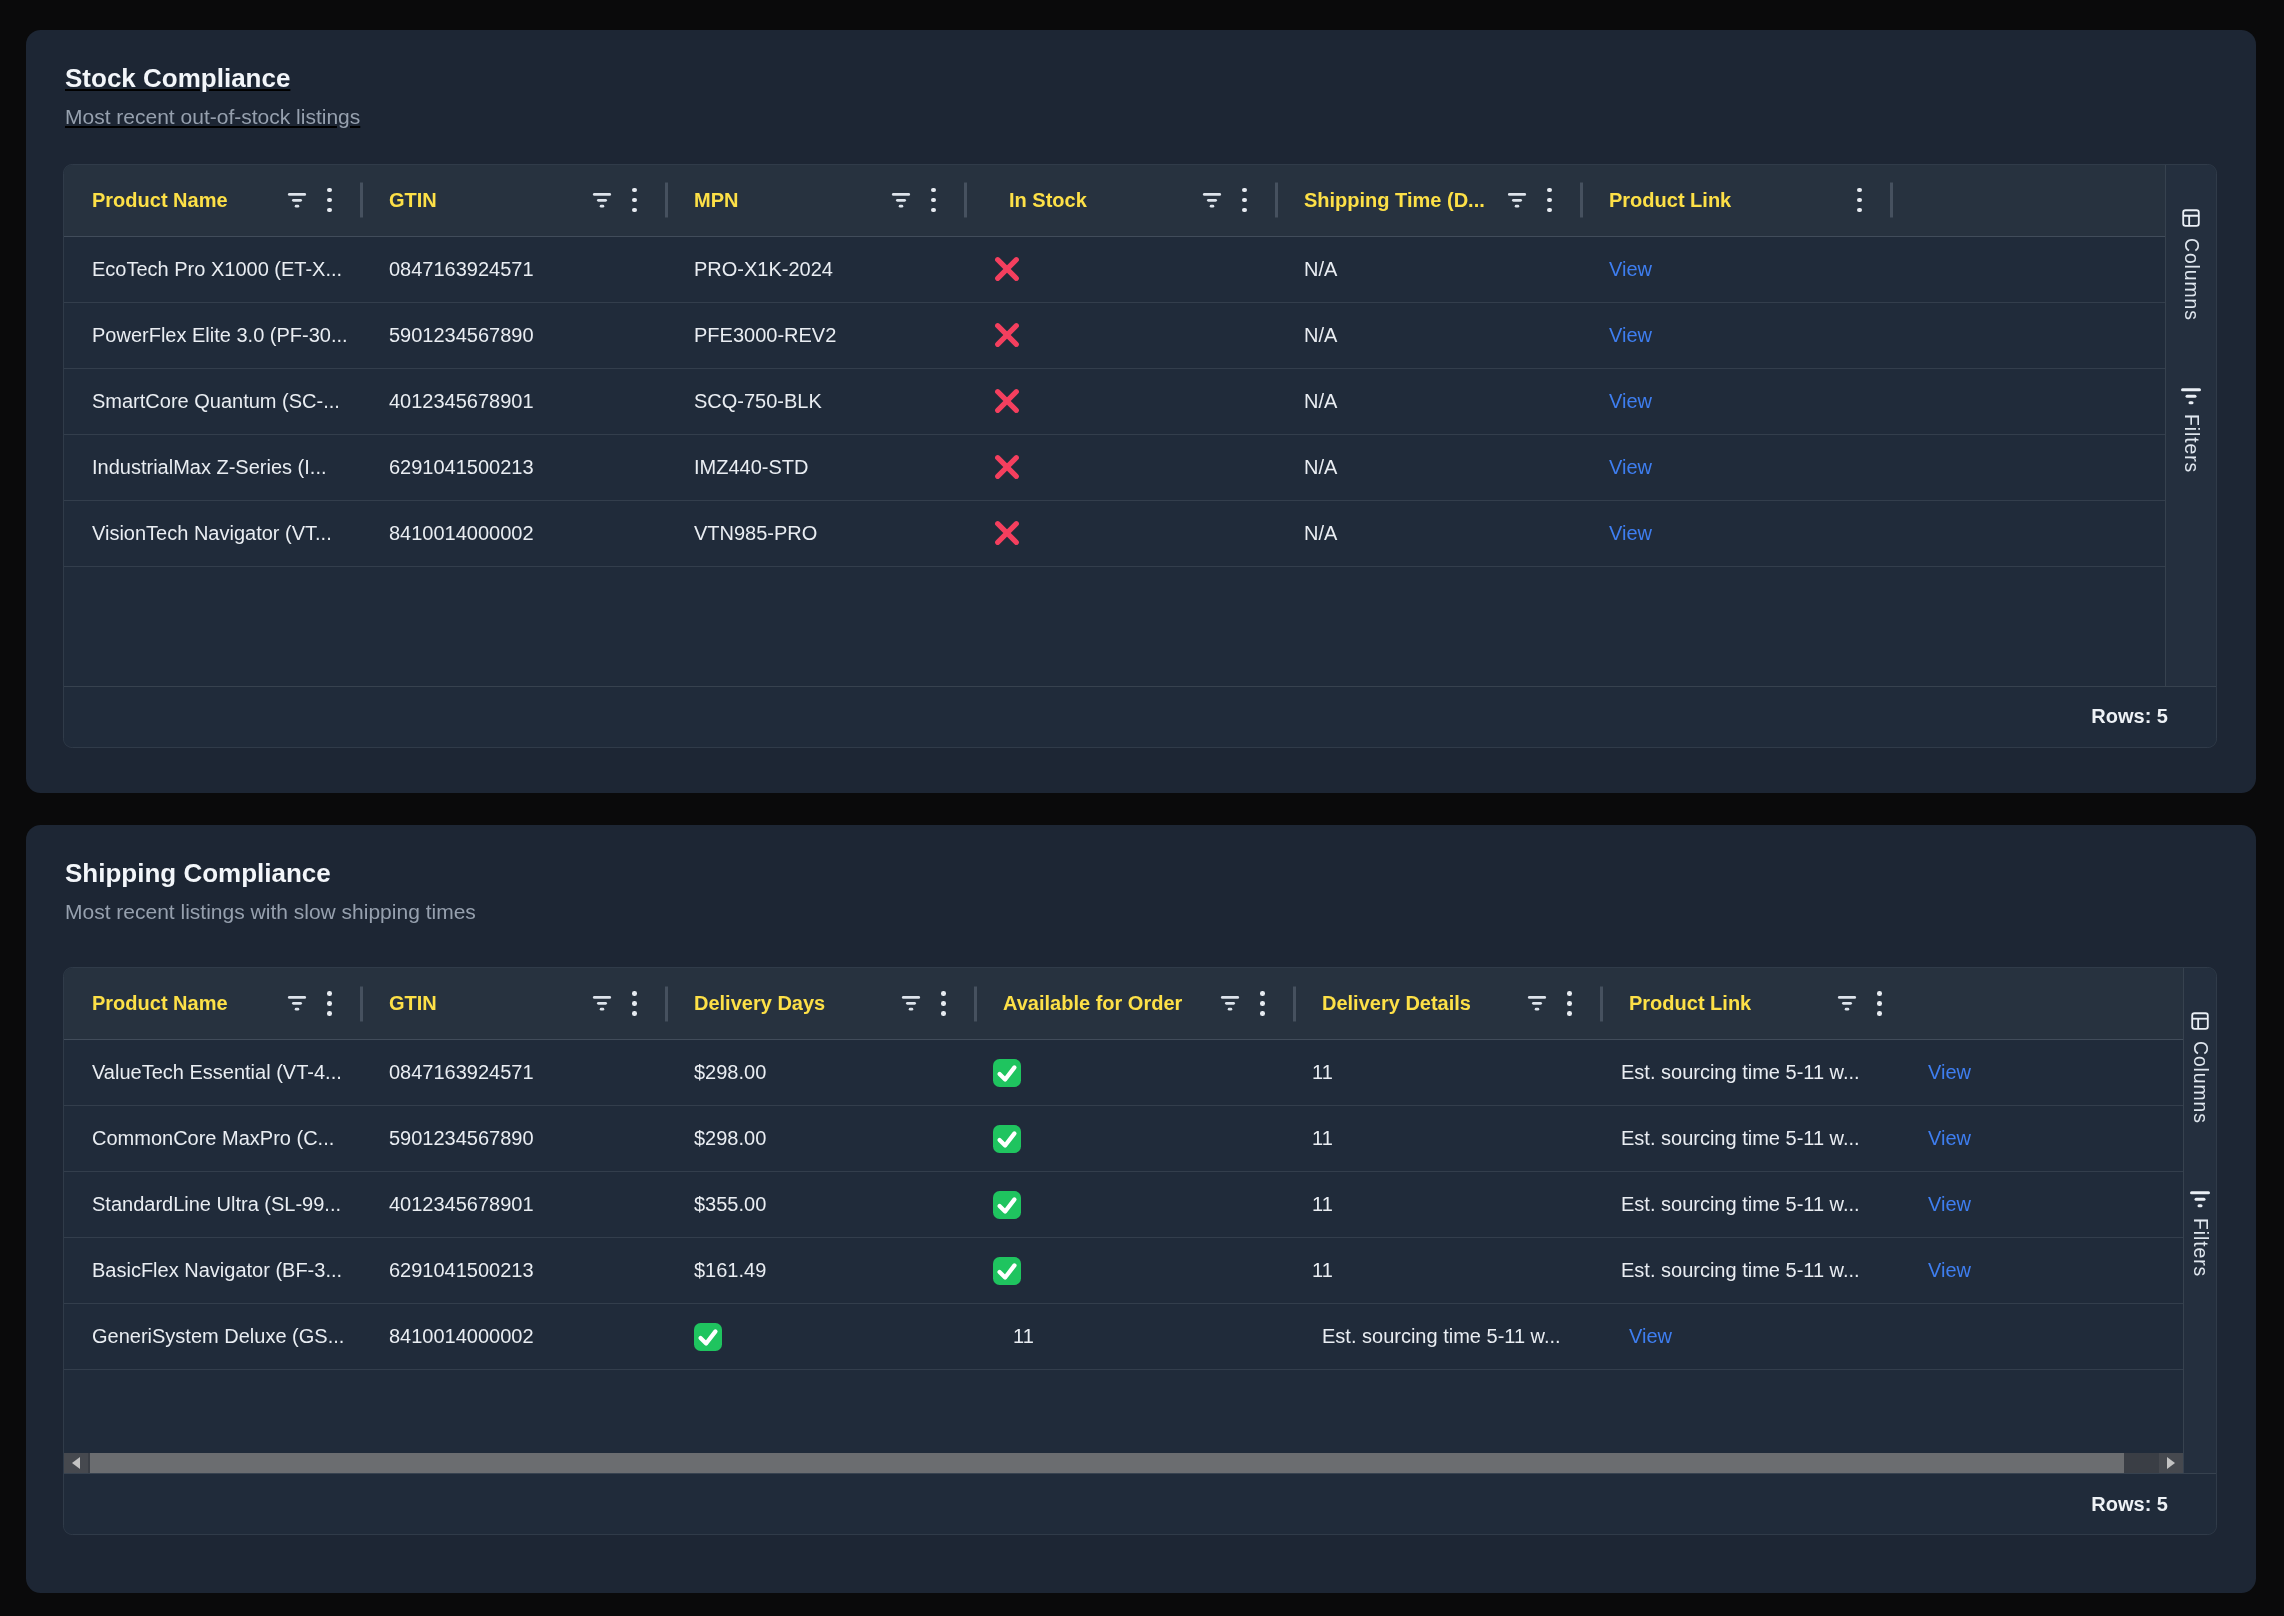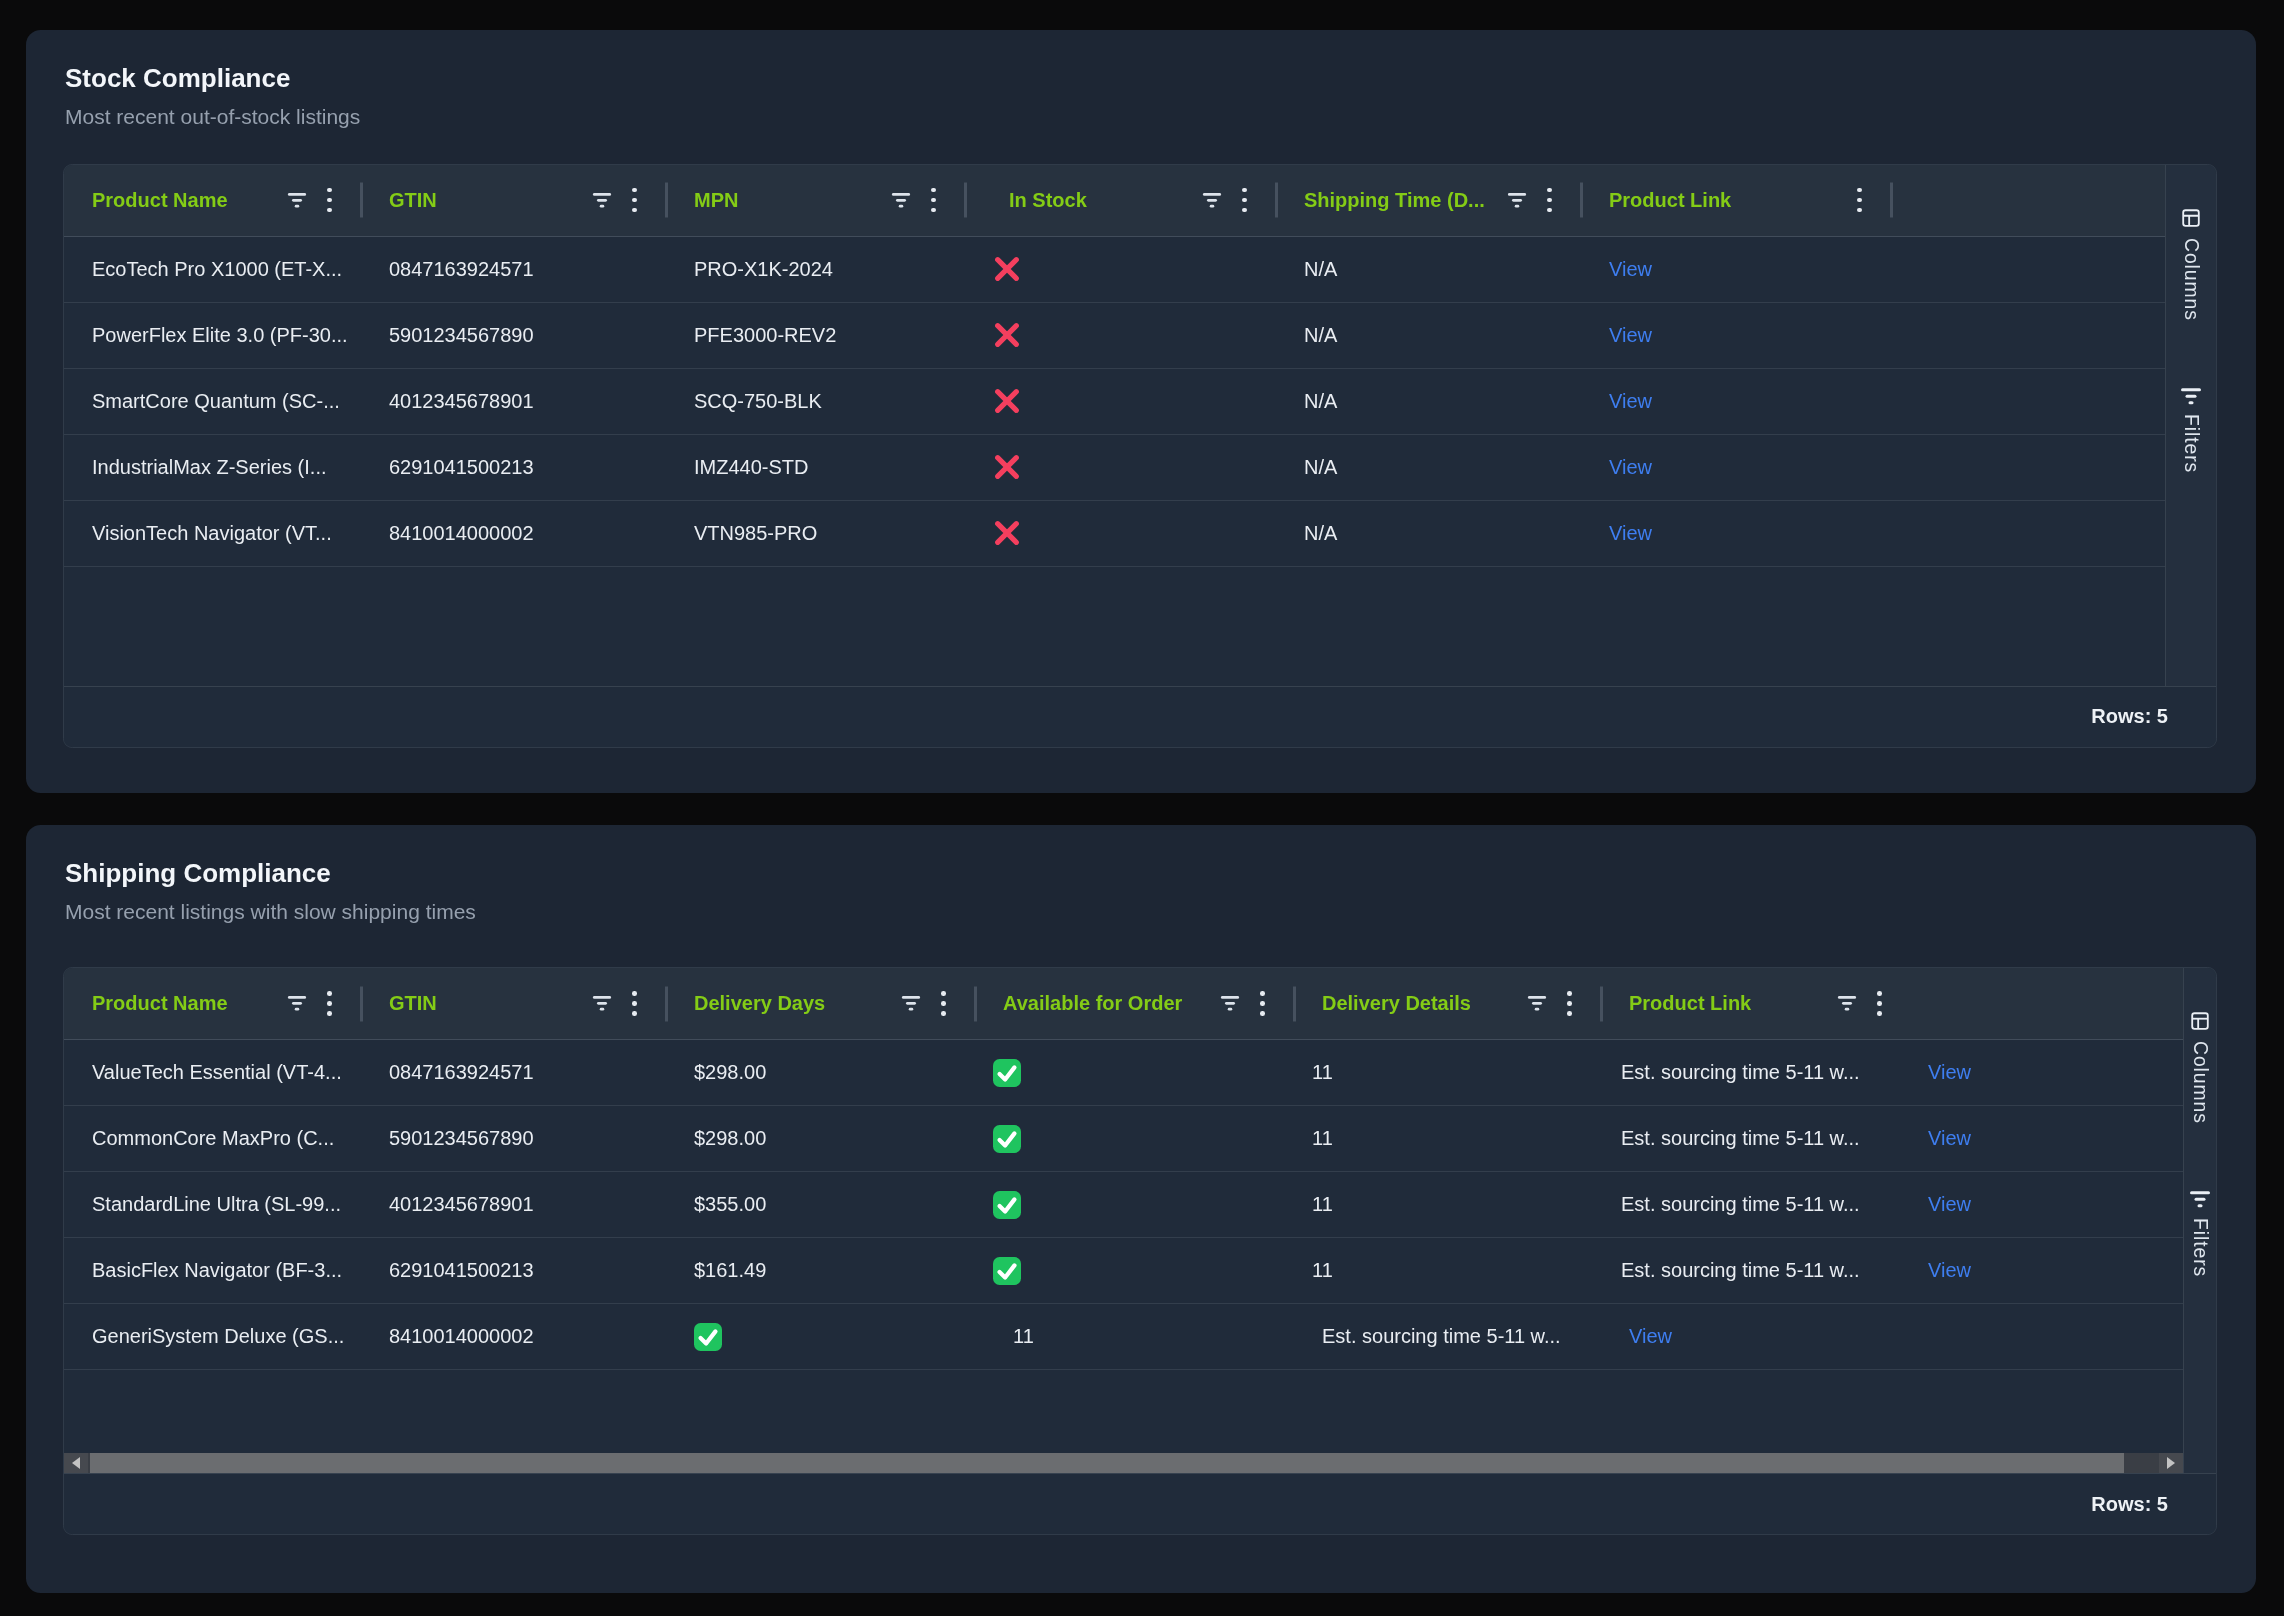--- a/index.html
+++ b/index.html
@@ -1,39 +1,39 @@
 <!DOCTYPE html>
 <html style="--link: #3e7ef0; --danger: #f43f5e; --success: #1fc45f;font-size:14.8px"><head>
 <meta charset="utf-8">
 <style>
   html,body{margin:0;padding:0;background:#0a0a0b;overflow:hidden;}
   .page{position:relative;width:2284px;height:1616px;background:#0a0a0b;
         font-family:"Liberation Sans",sans-serif;}
   .panel{position:absolute;left:26px;width:2230px;background:#1d2634;border-radius:14.8px;}
-  #panel-stock{top:29.5px;height:763px;}
+  #panel-stock{top:29.5px;height:763px;text-decoration:underline;}
   #panel-shipping{top:825px;height:768px;}
   .panel-title{margin:0;padding:33px 0 0 39px;font-size:26px;font-weight:700;color:#f3f6fa;}
   .panel-sub{margin:0;padding:11px 0 0 39px;font-size:21px;font-weight:400;color:#96a0ae;}
 
   .grid{position:absolute;left:37px;width:2154px;display:flex;flex-direction:column;
         background:#202b3a;border:0.9px solid #303b49;border-radius:9.2px;overflow:hidden;
         box-sizing:border-box;}
   #panel-stock .grid{top:134px;height:584px;}
   #panel-shipping .grid{top:142px;height:568px;}
 
   .grid-top{flex:1;display:flex;min-height:0;}
   .cols-area{display:flex;flex-direction:column;overflow:hidden;flex:none;}
   #panel-stock .cols-area{width:2101px;}
   #panel-shipping .cols-area{width:2119px;}
 
   .grid-header{display:flex;height:71px;flex:none;background:#27323f;
                border-bottom:1.8px solid #414c5a;}
   .grid-header-cell{position:relative;display:flex;align-items:center;padding-left:28px;
                     box-sizing:border-box;flex:none;}
-  .hdr-label{font-size:20px;font-weight:700;color:#84cc16;white-space:nowrap;}
+  .hdr-label{font-size:20px;font-weight:700;color:#fde047;white-space:nowrap;}
   .hdr-icons{position:absolute;right:0;top:0;height:100%;display:flex;align-items:center;}
   .filter-glyph{color:#dde3eb;margin-right:20px;flex:none;}
   .kebab{display:flex;flex-direction:column;margin-right:29px;flex:none;}
   .kebab i{width:4.6px;height:4.6px;border-radius:50%;background:#e6eaf0;margin:2.8px 0;}
   .col-divider{position:absolute;right:-1.8px;top:50%;transform:translateY(-50%);
                width:2.8px;height:35px;background:#46515f;}
 
   .grid-row{display:flex;height:65px;flex:none;border-bottom:0.9px solid #333e4c;}
   .grid-cell{display:flex;align-items:center;padding-left:28px;box-sizing:border-box;
              flex:none;font-size:20px;color:#e9edf2;white-space:nowrap;overflow:hidden;}

